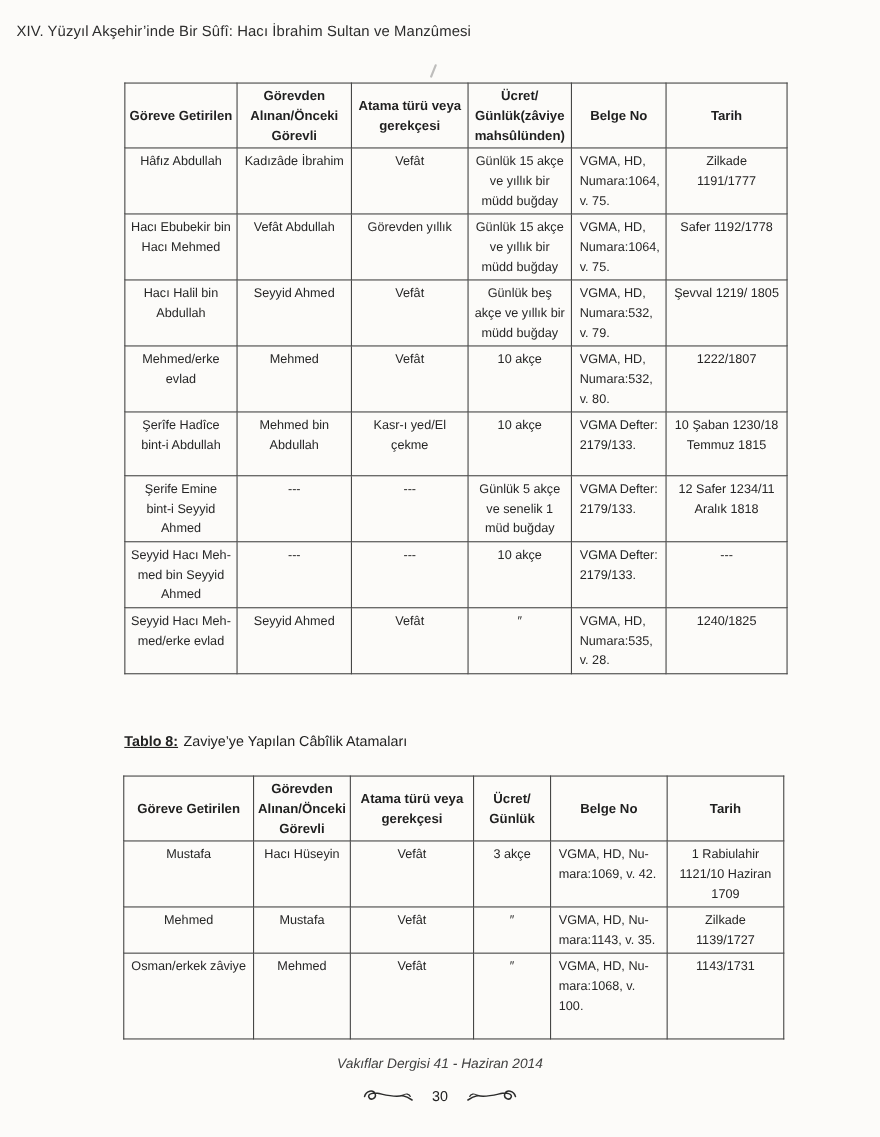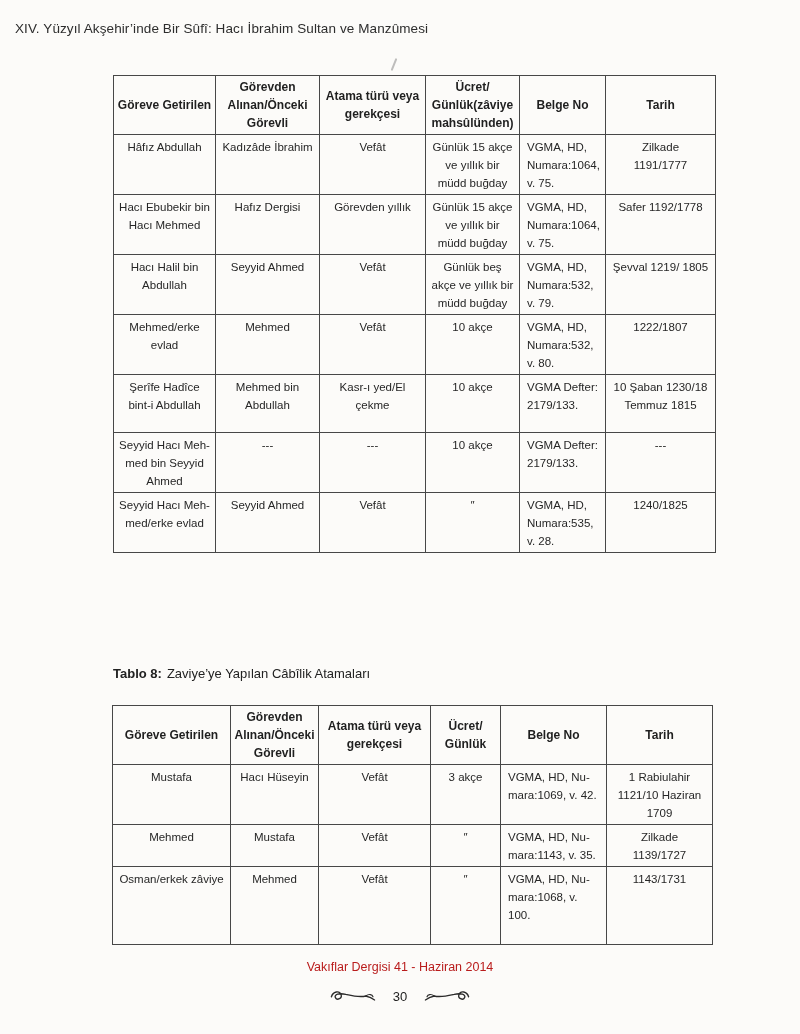--- a/index.html
+++ b/index.html
@@ -36,25 +36,25 @@
   #table1 tbody tr:nth-child(6){height:42px;}
   #table1 tbody tr:nth-child(8){height:57px;}
   #table1 tbody tr:nth-child(9){height:59px;}
   #table2 tbody tr:nth-child(1){height:59px;}
   #table2 tbody tr:nth-child(2){height:40px;}
   #table2 tbody tr:nth-child(3){height:78px;}
   #table1 td:nth-child(5),#table2 td:nth-child(5){text-align:left;padding-left:7px;}
   .caption{
     position:absolute;left:113px;top:666px;font-size:13px;color:#222;
   }
-  .caption .cap-label{font-weight:bold;}
+  .caption .cap-label{font-weight:bold;text-decoration:underline;}
   .caption .cap-text{margin-left:5px;}
   .footer-line{
     position:absolute;top:960px;left:0;width:100%;
-    text-align:center;font-size:12.5px;color:#b91c1c;
+    text-align:center;font-size:12.5px;color:#404040;font-style:italic;
   }
   .pagenum-line{
     position:absolute;top:988px;left:0;width:100%;
     display:flex;align-items:flex-end;justify-content:center;gap:16px;
   }
   .pagenum{font-size:13px;color:#222;}
   .ornament{display:inline-block;line-height:0;}
   .ornament.right svg{transform:scaleX(-1);}
   .artifact{
     position:absolute;left:393px;top:58px;width:2px;height:13px;
@@ -104,21 +104,21 @@
 müdd buğday</td>
           <td>VGMA, HD,
 Numara:1064,
 v. 75.</td>
           <td>Zilkade
 1191/1777</td>
         </tr>
         <tr>
           <td>Hacı Ebubekir bin
 Hacı Mehmed</td>
-          <td>Hafız Dergisi</td>
+          <td>Vefât Abdullah</td>
           <td>Görevden yıllık</td>
           <td>Günlük 15 akçe
 ve yıllık bir
 müdd buğday</td>
           <td>VGMA, HD,
 Numara:1064,
 v. 75.</td>
           <td>Safer 1192/1778</td>
         </tr>
         <tr>
@@ -150,20 +150,34 @@
 bint-i Abdullah</td>
           <td>Mehmed bin
 Abdullah</td>
           <td>Kasr-ı yed/El
 çekme</td>
           <td>10 akçe</td>
           <td>VGMA Defter:
 2179/133.</td>
           <td>10 Şaban 1230/18
 Temmuz 1815</td>
+        </tr>
+        <tr>
+          <td>Şerife Emine
+bint-i Seyyid
+Ahmed</td>
+          <td>---</td>
+          <td>---</td>
+          <td>Günlük 5 akçe
+ve senelik 1
+müd buğday</td>
+          <td>VGMA Defter:
+2179/133.</td>
+          <td>12 Safer 1234/11
+Aralık 1818</td>
         </tr>
         <tr>
           <td>Seyyid Hacı Meh-
 med bin Seyyid
 Ahmed</td>
           <td>---</td>
           <td>---</td>
           <td>10 akçe</td>
           <td>VGMA Defter:
 2179/133.</td>

